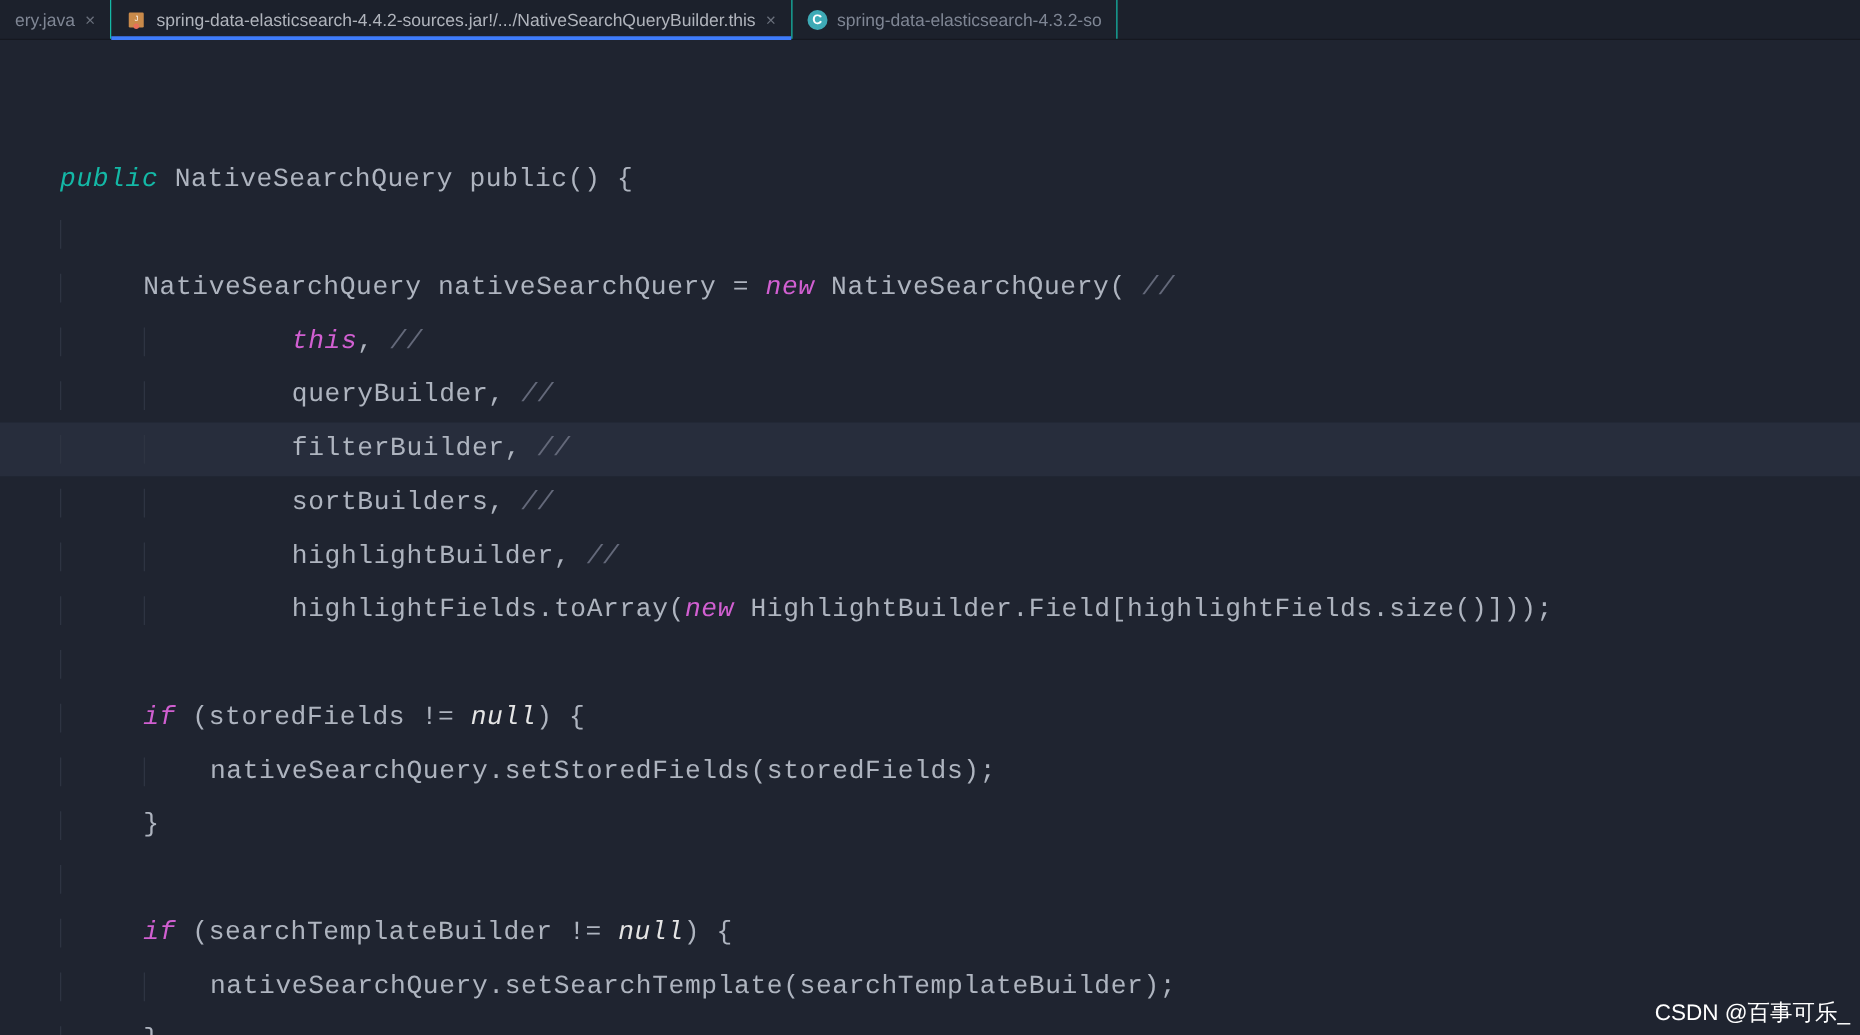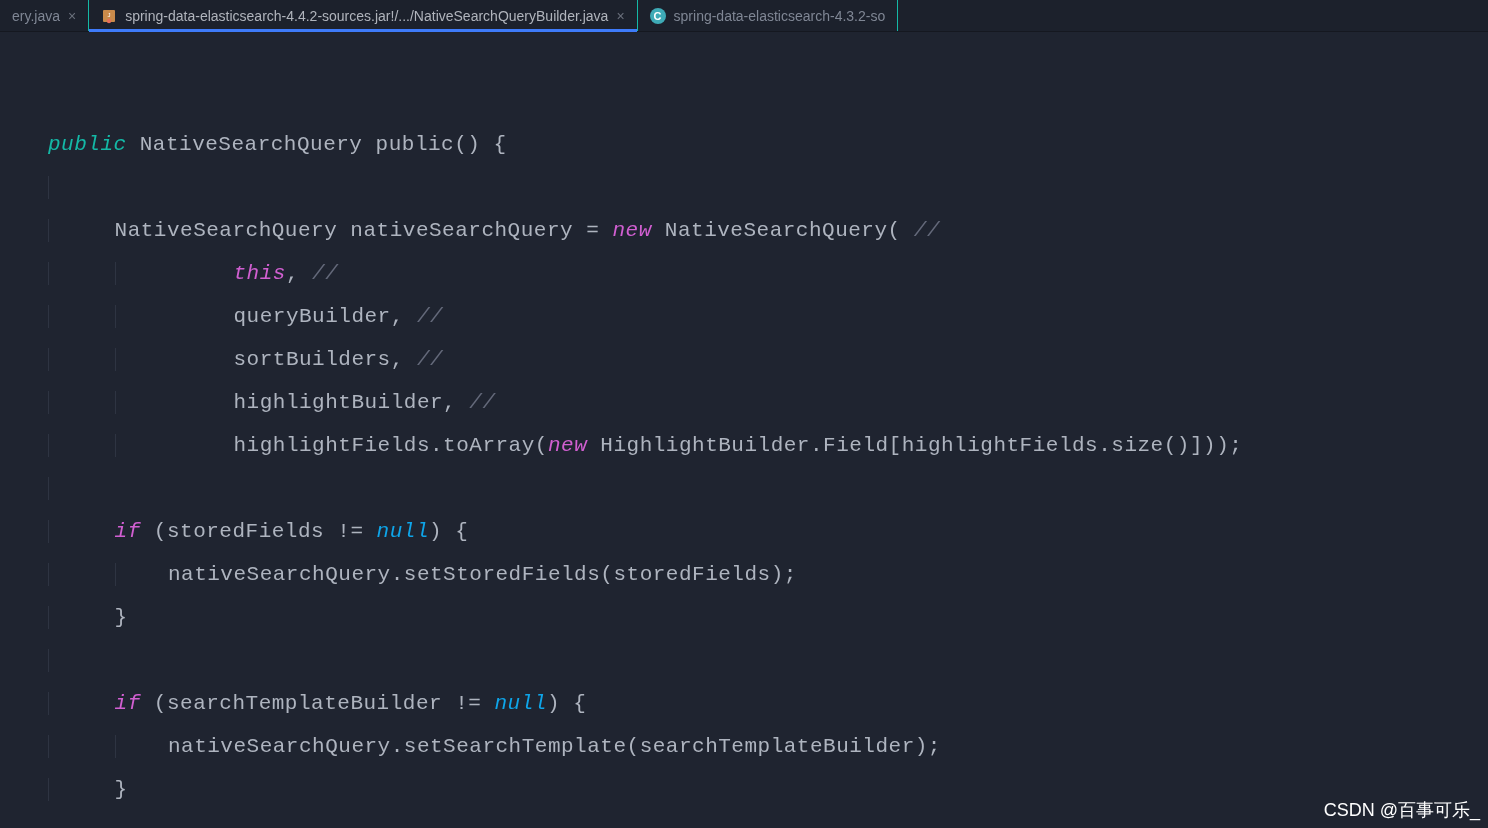--- a/index.html
+++ b/index.html
@@ -57,21 +57,21 @@
 .code-area {
   padding: 48px 0 0 48px;
   font-size: 21px;
   line-height: 43px;
   color: #aeb4bf;
   letter-spacing: 0.5px;
   white-space: pre;
 }
 .kw-public { color: #14b8a6; font-style: italic; }
 .kw-new { color: #d15fd1; font-style: italic; }
-.kw-null { color: #0ea5e9; font-style: italic; }
+.kw-null { color: #e5e5e5; font-style: italic; }
 .kw-if { color: #d15fd1; font-style: italic; }
 .kw-this { color: #d15fd1; font-style: italic; }
 .comment { color: #64697a; font-style: italic; }
 .type { color: #aeb4bf; }
 .method { color: #aeb4bf; }
 .punc { color: #aeb4bf; }
 .ident { color: #aeb4bf; }
 .highlight-line {
   background: #272d3c;
   display: block;
@@ -100,36 +100,36 @@
     <span class="close">×</span>
   </div>
   <div class="tab active">
     <span class="java-icon">
       <svg viewBox="0 0 16 16">
           <rect x="2" y="2" width="12" height="12" rx="1" fill="#c98a4a"></rect>
           <circle cx="8" cy="13" r="2.2" fill="#e96f5a"></circle>
           <text x="8" y="9" text-anchor="middle" fill="#fff" font-size="6" font-family="sans-serif">J</text>
         </svg>
     </span>
-    <span>spring-data-elasticsearch-4.4.2-sources.jar!/.../NativeSearchQueryBuilder.java</span>
+    <span>spring-data-elasticsearch-4.4.2-sources.jar!/.../NativeSearchQueryBuilder.this</span>
     <span class="close">×</span>
   </div>
   <div class="tab">
     <span class="c-icon">C</span>
     <span>spring-data-elasticsearch-4.3.2-so</span>
   </div>
 </div>
 
 <div class="code-area">
 <span class="kw-public">public</span><span class="type"> NativeSearchQuery </span><span class="method">public</span><span class="punc">() {</span>
 <span class="guide"> </span>
 <span class="guide"> </span>    <span class="ident">NativeSearchQuery nativeSearchQuery = </span><span class="kw-new">new</span><span class="ident"> NativeSearchQuery( </span><span class="comment">//</span>
 <span class="guide"> </span>    <span class="guide"> </span>        <span class="kw-this">this</span><span class="punc">, </span><span class="comment">//</span>
 <span class="guide"> </span>    <span class="guide"> </span>        <span class="ident">queryBuilder, </span><span class="comment">//</span>
-<span class="guide"> </span>    <span class="guide"> </span>        <span class="ident">sortBuilders, </span><span class="comment">//</span>
+<span class="highlight-line"><span class="guide"> </span>    <span class="guide"> </span>        <span class="ident">filterBuilder, </span><span class="comment">//</span></span><span class="guide"> </span>    <span class="guide"> </span>        <span class="ident">sortBuilders, </span><span class="comment">//</span>
 <span class="guide"> </span>    <span class="guide"> </span>        <span class="ident">highlightBuilder, </span><span class="comment">//</span>
 <span class="guide"> </span>    <span class="guide"> </span>        <span class="ident">highlightFields.toArray(</span><span class="kw-new">new</span><span class="ident"> HighlightBuilder.Field[highlightFields.size()]));</span>
 <span class="guide"> </span>
 <span class="guide"> </span>    <span class="kw-if">if</span><span class="ident"> (storedFields != </span><span class="kw-null">null</span><span class="punc">) {</span>
 <span class="guide"> </span>    <span class="guide"> </span>   <span class="ident">nativeSearchQuery.setStoredFields(storedFields);</span>
 <span class="guide"> </span>    <span class="punc">}</span>
 <span class="guide"> </span>
 <span class="guide"> </span>    <span class="kw-if">if</span><span class="ident"> (searchTemplateBuilder != </span><span class="kw-null">null</span><span class="punc">) {</span>
 <span class="guide"> </span>    <span class="guide"> </span>   <span class="ident">nativeSearchQuery.setSearchTemplate(searchTemplateBuilder);</span>
 <span class="guide"> </span>    <span class="punc">}</span>

